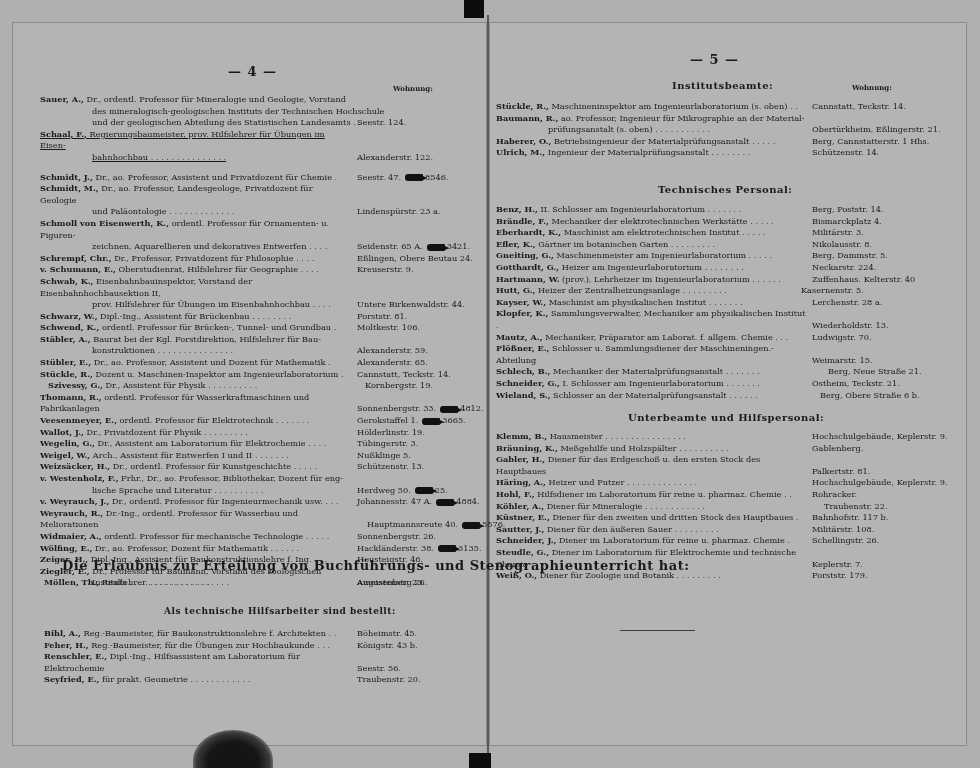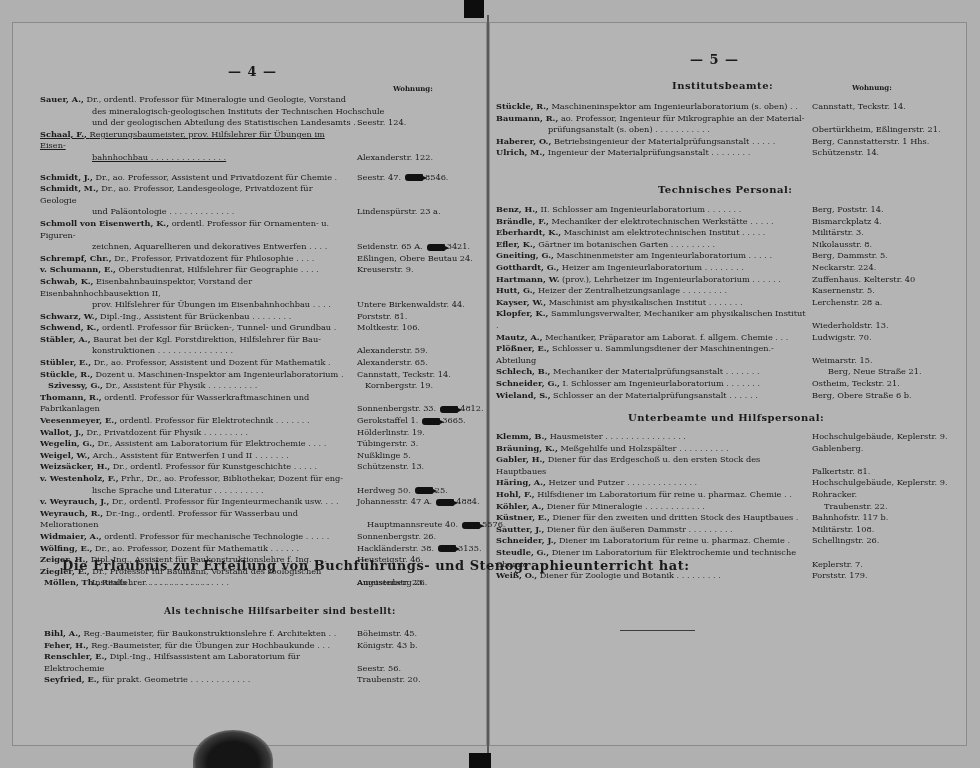--- a/index.html
+++ b/index.html
@@ -248,21 +248,21 @@
     <div class="entry" style="padding-right: 0px;">
       <span class="text" style="max-width: 310px;"><span class="name">Gotthardt, G.,</span> <span>Heizer am Ingenieurlaboratorium . . . . . . . .</span></span>
       <span class="addr" style="left: 316px;"><span>Neckarstr. 224.</span></span>
     </div>
     <div class="entry" style="padding-right: 0px;">
       <span class="text" style="max-width: 310px;"><span class="name">Hartmann, W.</span> <span>(prov.), Lehrheizer im Ingenieurlaboratorium . . . . . .</span></span>
       <span class="addr" style="left: 316px;"><span>Zuffenhaus. Kelterstr. 40</span></span>
     </div>
     <div class="entry" style="padding-right: 0px;">
       <span class="text" style="max-width: 310px;"><span class="name">Hutt, G.,</span> <span>Heizer der Zentralheizungsanlage . . . . . . . . .</span></span>
-      <span class="addr" style="left: 316px; margin-top: 28px;"><span>Kasernenstr. 5.</span></span>
+      <span class="addr" style="left: 305px; margin-top: 28px;"><span>Kasernenstr. 5.</span></span>
     </div>
     <div class="entry" style="padding-right: 0px;">
       <span class="text" style="max-width: 310px;"><span class="name">Kayser, W.,</span> <span>Maschinist am physikalischen Institut . . . . . . .</span></span>
       <span class="addr" style="left: 316px;"><span>Lerchenstr. 28 a.</span></span>
     </div>
     <div class="entry" style="padding-right: 0px;">
       <span class="text" style="max-width: 310px;"><span class="name">Klopfer, K.,</span> <span>Sammlungsverwalter, Mechaniker am physikalischen Institut .</span></span>
       <span class="addr" style="left: 316px;"><span>Wiederholdstr. 13.</span></span>
     </div>
     <div class="entry" style="padding-right: 0px;">
@@ -276,21 +276,21 @@
     <div class="entry" style="padding-right: 0px;">
       <span class="text" style="max-width: 310px;"><span class="name">Schlech, B.,</span> <span>Mechaniker der Materialprüfungsanstalt . . . . . . .</span></span>
       <span class="addr" style="left: 332px;"><span>Berg, Neue Straße 21.</span></span>
     </div>
     <div class="entry" style="padding-right: 0px;">
       <span class="text" style="max-width: 310px;"><span class="name">Schneider, G.,</span> <span>I. Schlosser am Ingenieurlaboratorium . . . . . . .</span></span>
       <span class="addr" style="left: 316px;"><span>Ostheim, Teckstr. 21.</span></span>
     </div>
     <div class="entry" style="padding-right: 0px;">
       <span class="text" style="max-width: 310px;"><span class="name">Wieland, S.,</span> <span>Schlosser an der Materialprüfungsanstalt . . . . . .</span></span>
-      <span class="addr" style="left: 316px; text-align: center;"><span>Berg, Obere Straße 6 b.</span></span>
+      <span class="addr" style="left: 324px; text-align: center;"><span>Berg, Obere Straße 6 b.</span></span>
     </div>
   </div>
 
 <div class="section-title" style="left:628px; top:412px;">Unterbeamte und Hilfspersonal:</div>
 <div class="entries" id="right-staff" style="left:496px; top:431px; width:460px;">
     <div class="entry" style="padding-right: 0px;">
       <span class="text" style="max-width: 310px;"><span class="name">Klemm, B.,</span> <span>Hausmeister . . . . . . . . . . . . . . . .</span></span>
       <span class="addr" style="left: 316px;"><span>Hochschulgebäude, Keplerstr. 9.</span></span>
     </div>
     <div class="entry" style="padding-right: 0px;">
@@ -311,21 +311,21 @@
     </div>
     <div class="entry" style="padding-right: 0px;">
       <span class="text" style="max-width: 310px;"><span class="name">Köhler, A.,</span> <span>Diener für Mineralogie . . . . . . . . . . . .</span></span>
       <span class="addr" style="left: 328px;"><span>Traubenstr. 22.</span></span>
     </div>
     <div class="entry" style="padding-right: 0px;">
       <span class="text" style="max-width: 310px;"><span class="name">Küstner, E.,</span> <span>Diener für den zweiten und dritten Stock des Hauptbaues .</span></span>
       <span class="addr" style="left: 316px;"><span>Bahnhofstr. 117 b.</span></span>
     </div>
     <div class="entry" style="padding-right: 0px;">
-      <span class="text" style="max-width: 310px;"><span class="name">Sautter, J.,</span> <span>Diener für den äußeren Dammstr . . . . . . . . .</span></span>
+      <span class="text" style="max-width: 310px;"><span class="name">Sautter, J.,</span> <span>Diener für den äußeren Sauer . . . . . . . . .</span></span>
       <span class="addr" style="left: 316px;"><span>Militärstr. 108.</span></span>
     </div>
     <div class="entry" style="padding-right: 0px;">
       <span class="text" style="max-width: 310px;"><span class="name">Schneider, J.,</span> <span>Diener im Laboratorium für reine u. pharmaz. Chemie .</span></span>
       <span class="addr" style="left: 316px;"><span>Schellingstr. 26.</span></span>
     </div>
     <div class="entry" style="padding-right: 0px;">
       <span class="text" style="max-width: 310px;"><span class="name">Steudle, G.,</span> <span>Diener im Laboratorium für Elektrochemie und technische Chemie</span></span>
       <span class="addr" style="left: 316px;"><span>Keplerstr. 7.</span></span>
     </div>

